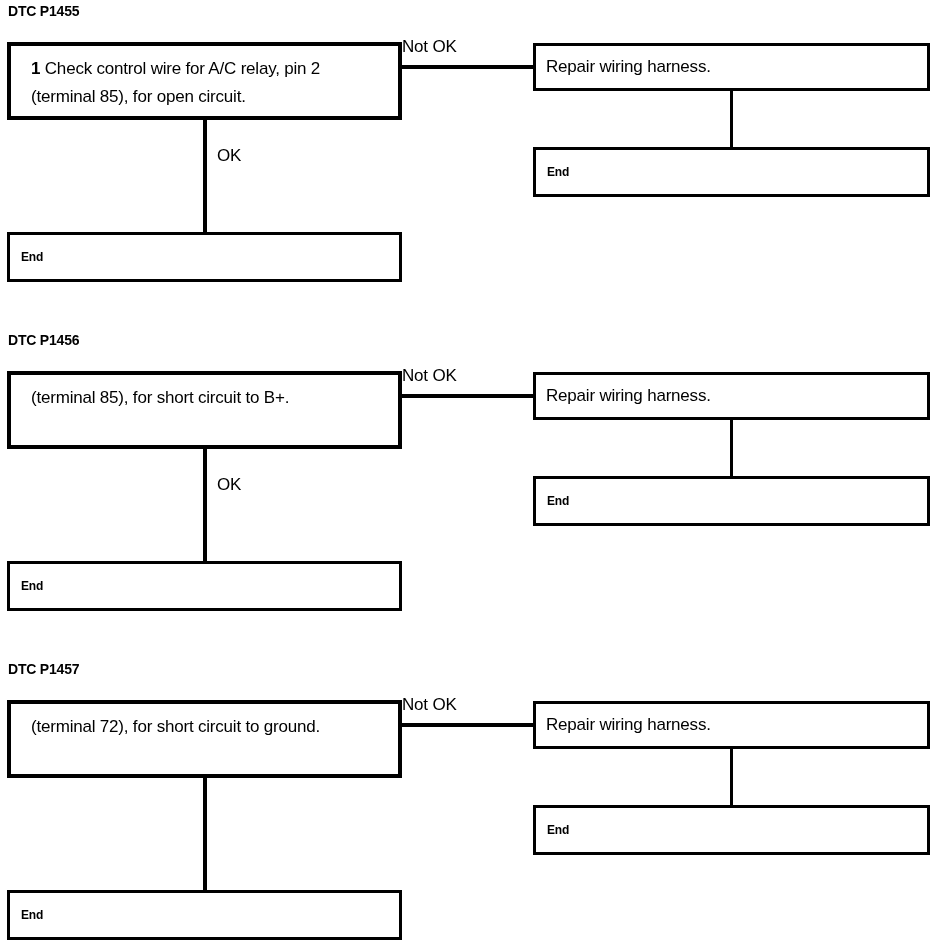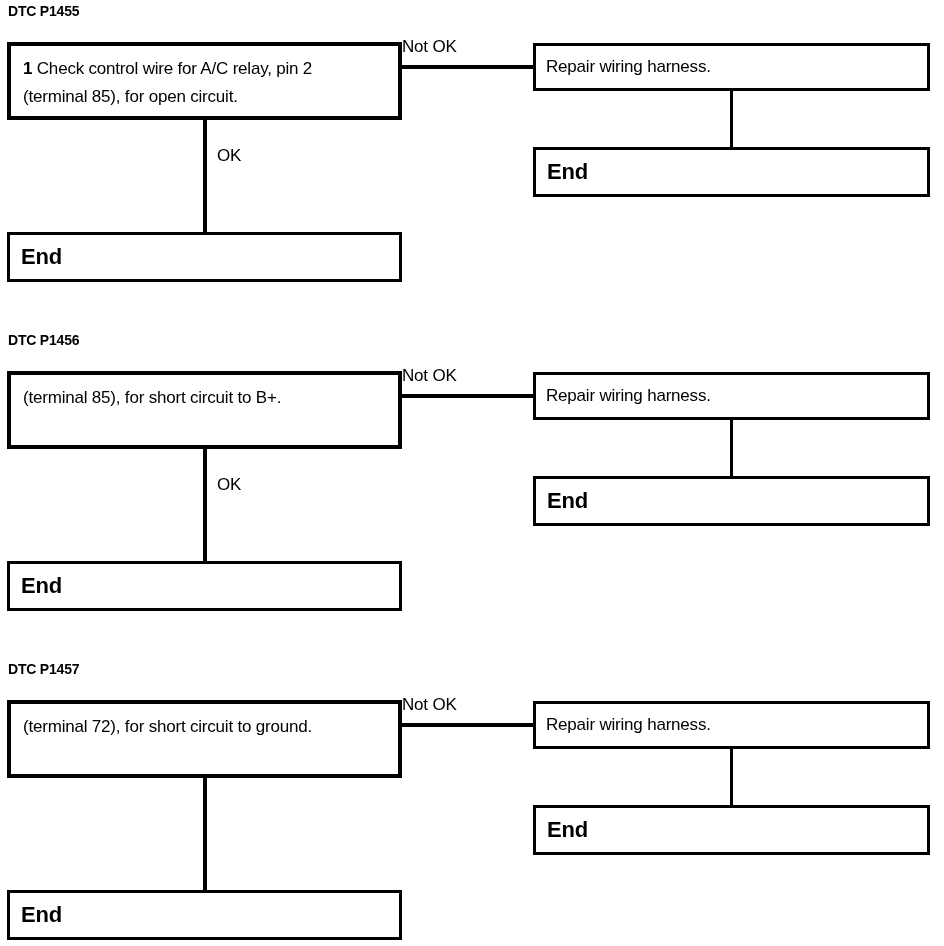--- a/index.html
+++ b/index.html
@@ -46,20 +46,21 @@
     top: 42px;
     width: 395px;
     height: 78px;
     border: 4px solid #000000;
   }
   .step-text {
     padding: 9px 10px 0 12px;
     font-size: 17px;
     line-height: 28px;
     letter-spacing: -0.2px;
+    margin-left: 8px;
   }
   .step-line { display: block; white-space: nowrap; }
   .step-num { font-weight: bold; }
 
   .repair {
     left: 533px;
     top: 43px;
     width: 397px;
     height: 48px;
     border: 3px solid #000000;
@@ -82,21 +83,21 @@
     height: 50px;
   }
   .lend {
     left: 7px;
     top: 232px;
     width: 395px;
     height: 50px;
   }
   .end-t {
     font-weight: bold;
-    font-size: 22px;
+    font-size: 12px;
     letter-spacing: -0.2px;
   }
 
   .hline {
     position: absolute;
     left: 402px;
     top: 65px;
     width: 131px;
     height: 4px;
     background: #000000;

